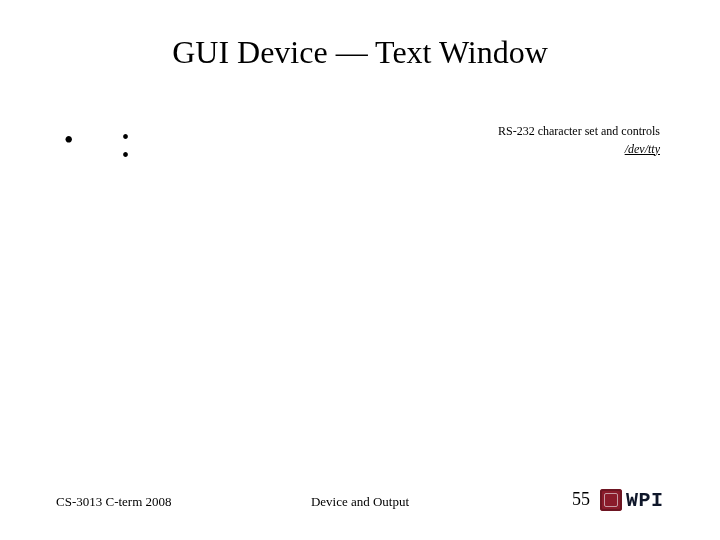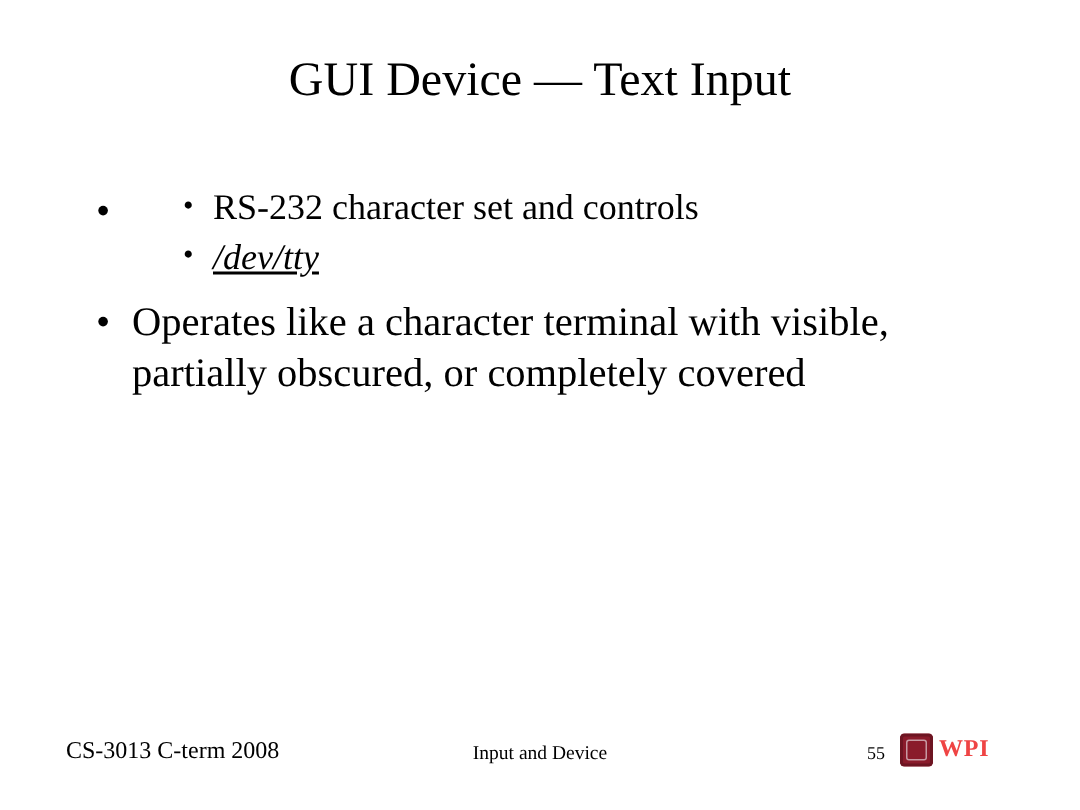--- a/index.html
+++ b/index.html
@@ -54,58 +54,59 @@
     font-size: 27px;
   }
   ul.level2 {
     margin: 4px 0 10px 0;
     padding: 0 0 0 32px;
     list-style: none;
   }
   ul.level2 > li {
     position: relative;
     padding-left: 22px;
-    font-size: 24px;
+    font-size: 12px;
     line-height: 1.3;
     margin-bottom: 2px;
+    text-align: right;
   }
   ul.level2 > li::before {
     content: "•";
     position: absolute;
     left: 2px;
     top: 0;
     font-size: 20px;
   }
   .italic { font-style: italic; text-decoration: underline; }
   .footer {
     position: absolute;
     left: 0;
     bottom: 30px;
     width: 720px;
     height: 30px;
   }
   .footer-left {
     position: absolute;
-    left: 44px;
+    left: 56px;
     bottom: 0;
-    font-size: 16px;
+    font-size: 13px;
   }
   .footer-center {
     position: absolute;
     left: 0;
     width: 720px;
     bottom: 0;
     text-align: center;
     font-size: 13px;
   }
   .footer-page {
     position: absolute;
     right: 130px;
     bottom: 0;
-    font-size: 12px;
+    font-size: 18px;
   }
   .footer-logo {
     position: absolute;
     right: 30px;
     bottom: -4px;
     width: 90px;
     height: 28px;
     display: flex;
     align-items: center;
     gap: 4px;
@@ -119,55 +120,52 @@
     position: relative;
   }
   .wpi-seal::after {
     content: "";
     position: absolute;
     top: 4px; left: 4px; right: 4px; bottom: 4px;
     border: 1px solid #c79aa3;
     border-radius: 2px;
   }
   .wpi-text {
-    font-family: Liberation Serif, serif;
+    font-family: Liberation Mono, monospace;
     font-weight: 700;
-    font-size: 16px;
-    color: #ef4444;
+    font-size: 20px;
+    color: #0f172a;
     letter-spacing: 0.5px;
   }
 </style>
 </head>
 <body>
 
 <div class="slide">
 
-  <div class="title">GUI Device — Text Input</div>
+  <div class="title">GUI Device — Text Window</div>
 
   <div class="body">
     <ul class="level1">
       <li>
         <ul class="level2">
           <li>
             <span>RS-232 character set and controls</span>
           </li>
           <li>
             <span class="italic">/dev/tty</span>
           </li>
         </ul>
       </li>
-      <li>
-        <span>Operates like a character terminal with visible, partially obscured, or completely covered</span>
-      </li>
     </ul>
   </div>
 
   <div class="footer">
     <div class="footer-left">CS-3013 C-term 2008</div>
-    <div class="footer-center">Input and Device</div>
+    <div class="footer-center">Device and Output</div>
     <div class="footer-page">55</div>
     <div class="footer-logo">
       <div class="wpi-seal"></div>
       <div class="wpi-text">WPI</div>
     </div>
   </div>
 
 </div>
 
 </body></html>

